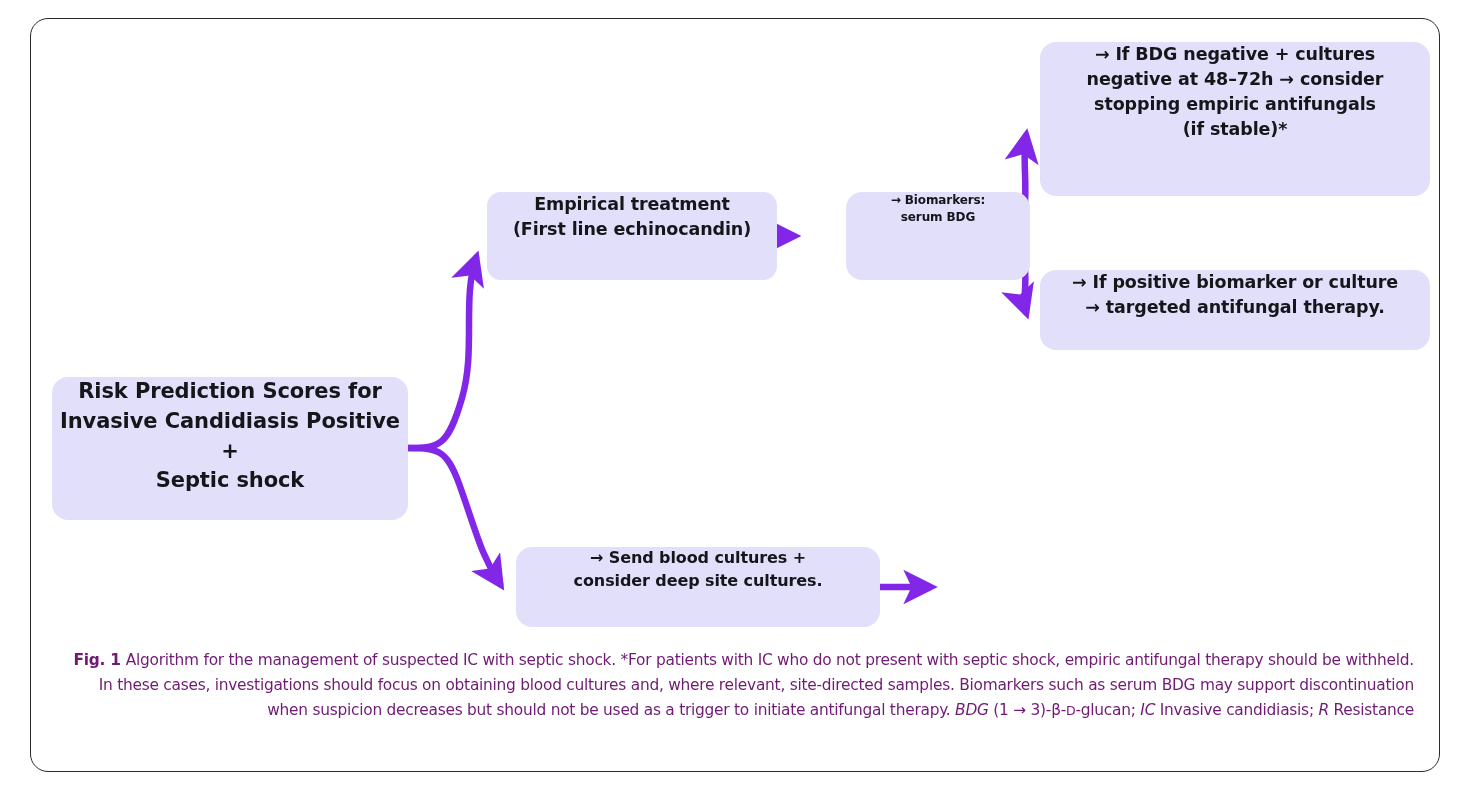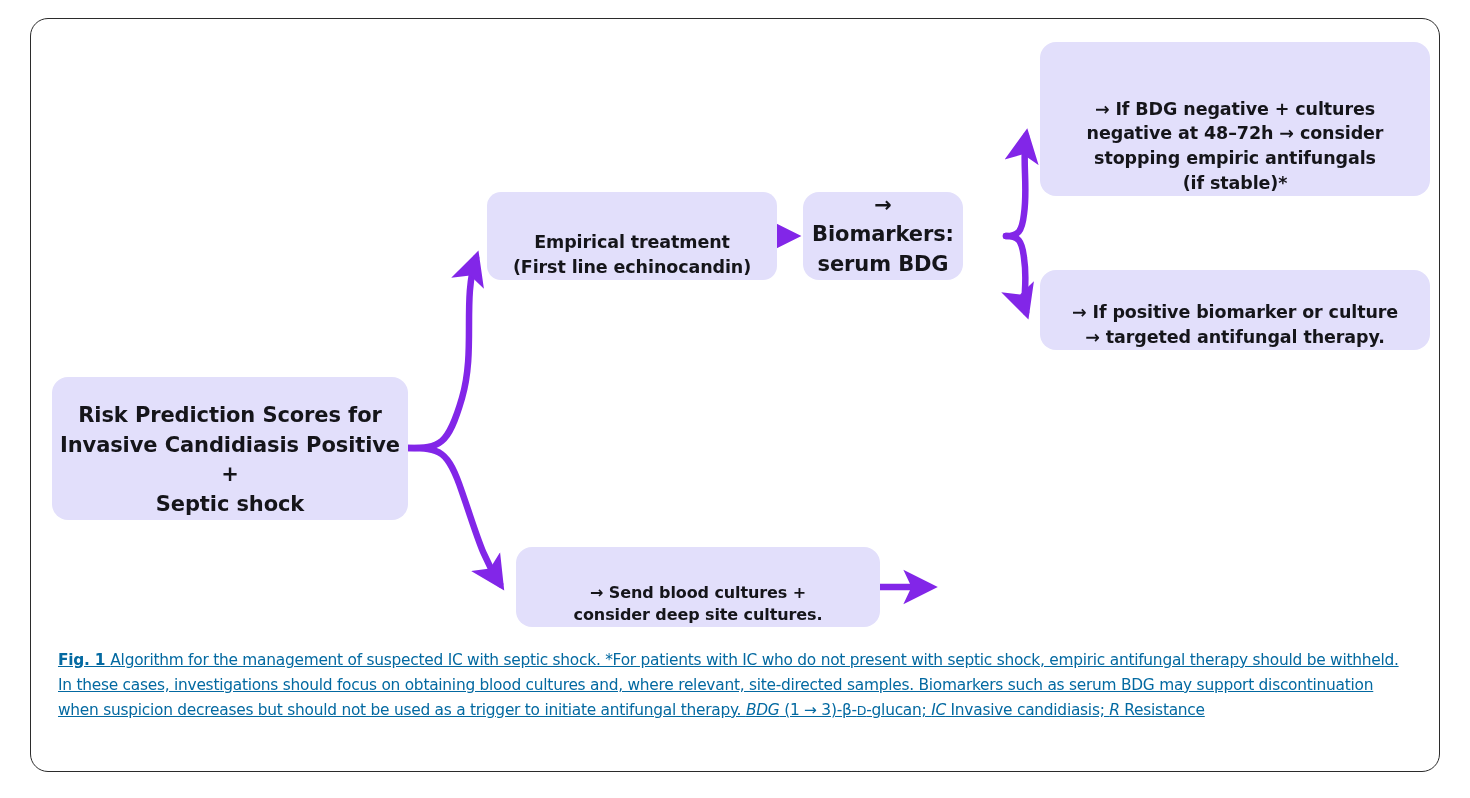--- a/index.html
+++ b/index.html
@@ -40,56 +40,55 @@
     width: 1470px;
     height: 640px;
     pointer-events: none;
   }
   .node {
     position: absolute;
     background: #e2dffb;
     border-radius: 16px;
     box-sizing: border-box;
     display: flex;
-    align-items: flex-end;
+    align-items: flex-start;
     justify-content: center;
     text-align: center;
     color: #15151a;
     font-family: "DejaVu Sans", sans-serif;
     font-weight: 700;
     letter-spacing: -0.1px;
   }
   .node .node-text {
     display: block;
     white-space: pre-line;
     line-height: 1.42;
   }
 
   
   #node-risk      { left: 52px;   top: 377px; width: 356px; height: 143px; font-size: 21px; }
   #node-empirical { left: 487px;  top: 192px; width: 290px; height: 88px;  font-size: 17.5px; border-radius: 14px; }
-  #node-biomarker { left: 803px;  top: 192px; width: 160px; height: 88px;  font-size: 21px; }
+  #node-biomarker { left: 846px;  top: 192px; width: 184px; height: 88px;  font-size: 12px; }
   #node-bdg-neg   { left: 1040px; top: 42px;  width: 390px; height: 154px; font-size: 17.5px; }
   #node-positive  { left: 1040px; top: 270px; width: 390px; height: 80px;  font-size: 17.5px; }
   #node-cultures  { left: 516px;  top: 547px; width: 364px; height: 80px;  font-size: 16px; }
   #node-escalate  { left: 944px;  top: 547px; width: 344px; height: 80px;  font-size: 17.5px; }
 
   
   .caption {
     position: absolute;
     left: 58px;
     top: 648px;
     width: 1356px;
     font-family: "DejaVu Sans", sans-serif;
     font-size: 15.4px;
     line-height: 1.62;
-    color: #0369a1;
-    text-align: left;
+    color: #701a75;
+    text-align: right;
     letter-spacing: -0.25px;
-    text-decoration: underline;
   }
   .caption .fig-label { font-weight: 700; }
   .caption .ital { font-style: italic; }
   .caption .smallcap { font-size: 12.6px; }
 </style>
 </head>
 <body>
 
 <div id="figure-root">
 

